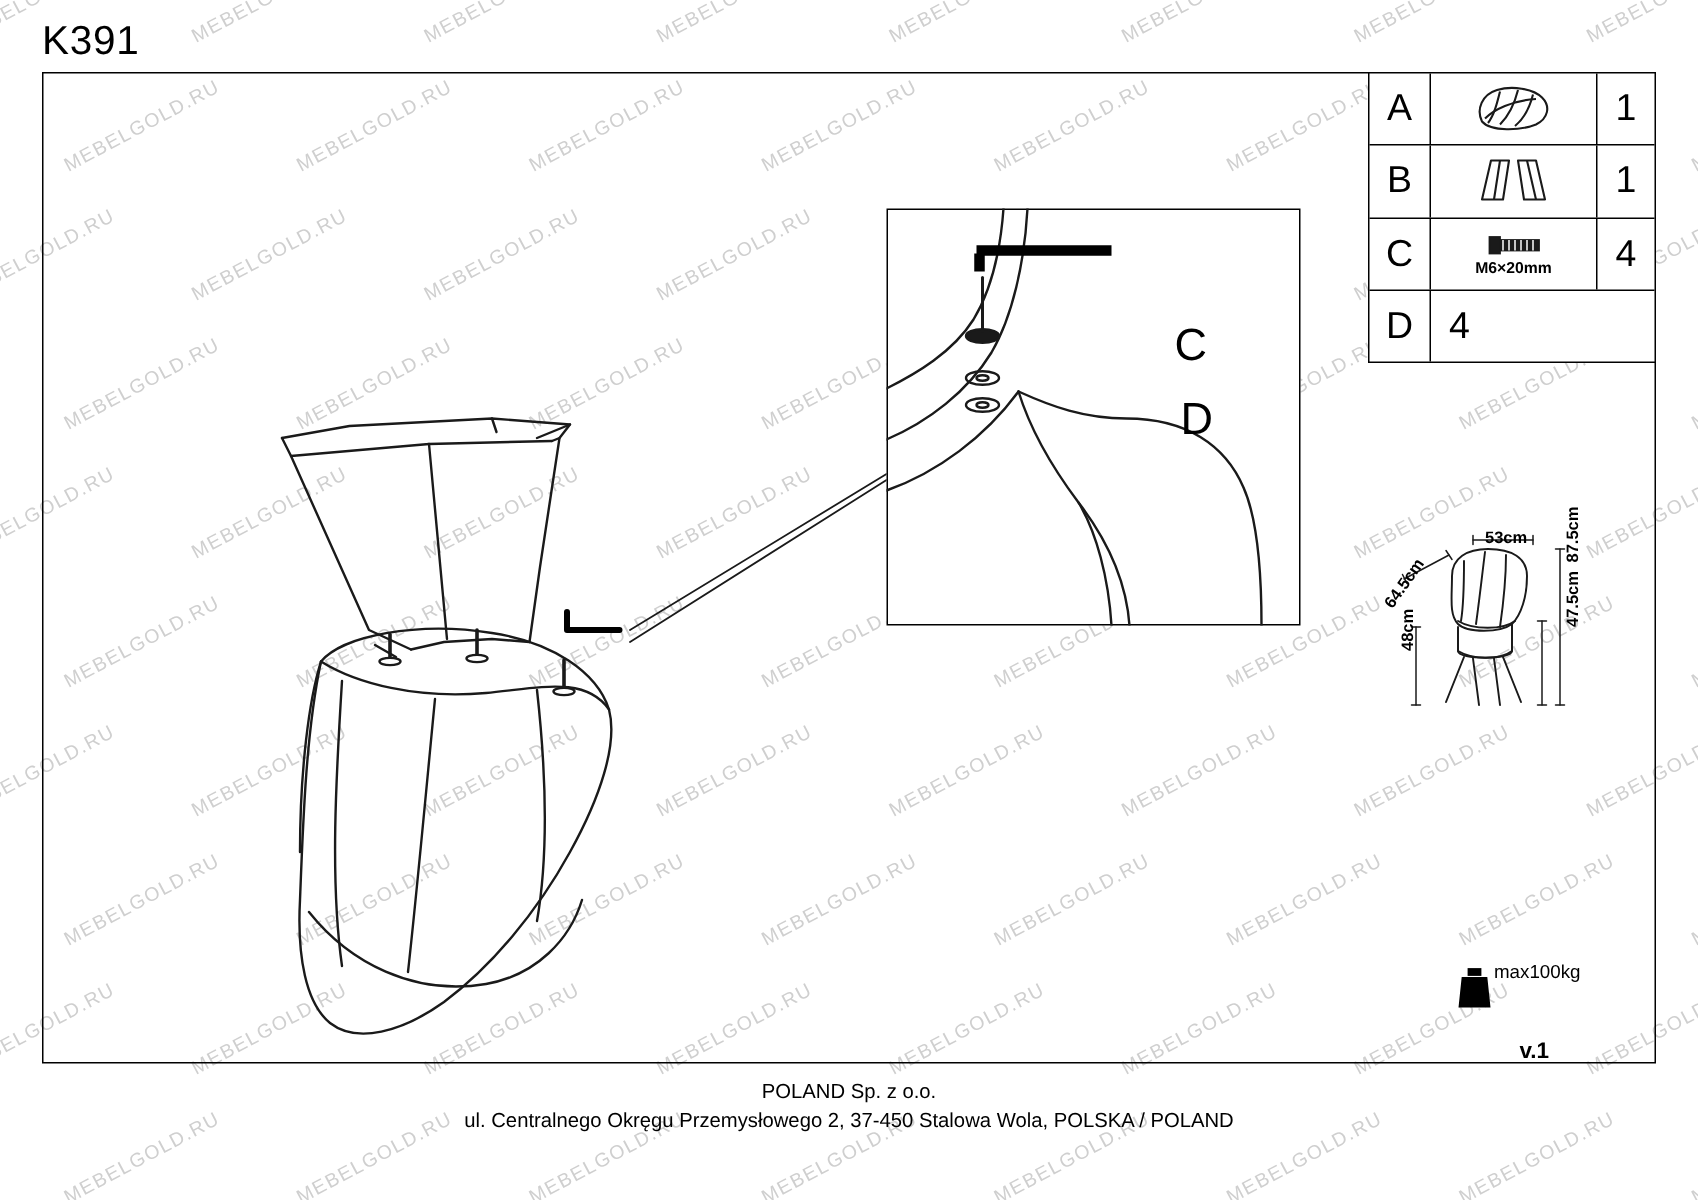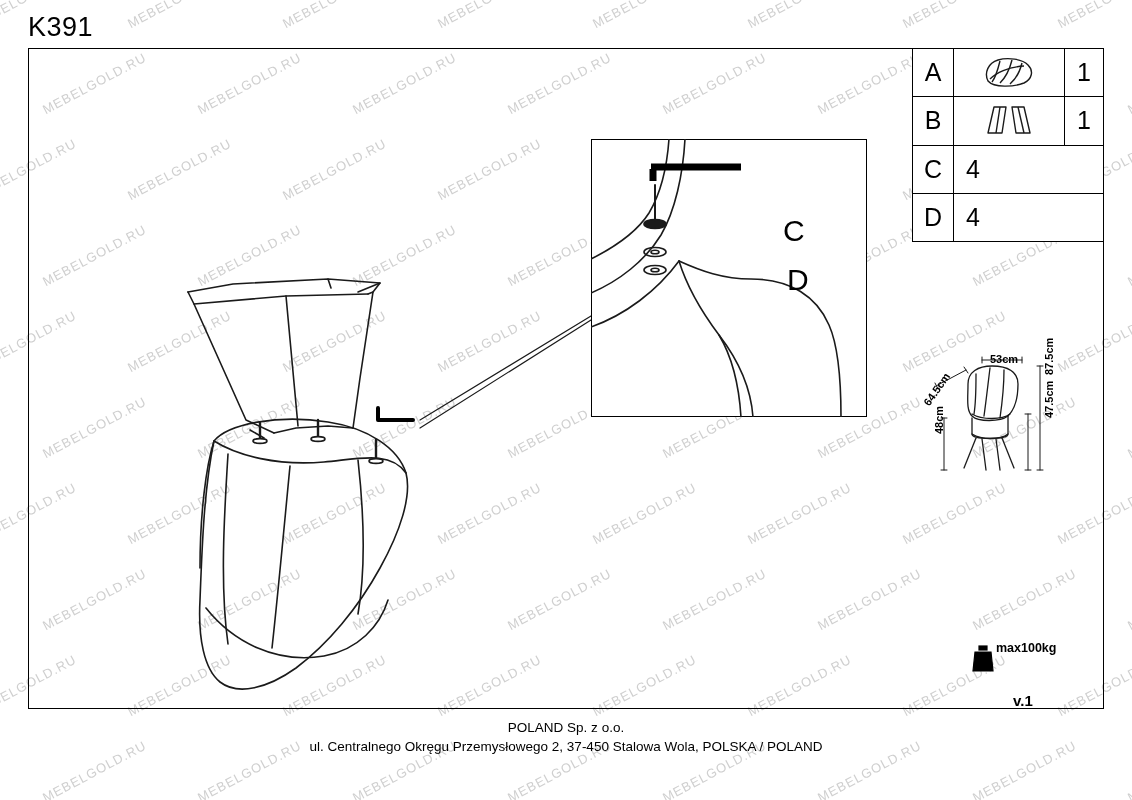--- a/index.html
+++ b/index.html
@@ -125,21 +125,21 @@
   
   .maxload {
     position: absolute;
     left: 972px;
     top: 641px;
     display: flex;
     align-items: flex-end;
   }
   .maxload .txt {
     font-size: 12.5px;
-    font-weight: bold;
+    font-weight: normal;
     margin-left: 2px;
     margin-bottom: 18px;
   }
   
   .version {
     position: absolute;
     left: 1013px;
     top: 692px;
     font-size: 15px;
     font-weight: bold;
@@ -354,20 +354,30 @@
             <path d="M40 4 L46 30"></path>
           </g>
         </svg>
         <span class="cap"></span>
       </div>
       <div class="part-qty">1</div>
     </div>
 
     <div class="part-row">
       <div class="part-letter">C</div>
+      <div class="part-pic">
+        <svg width="62" height="20" viewBox="0 0 62 20">
+          <g stroke="#1a1a1a" stroke-width="1.2">
+            <rect x="15" y="5" width="7" height="11" fill="#1a1a1a"></rect>
+            <rect x="22" y="7" width="26" height="7" fill="#1a1a1a"></rect>
+            <path d="M24 7 L24 14 M28 7 L28 14 M32 7 L32 14 M36 7 L36 14 M40 7 L40 14 M44 7 L44 14" stroke="#fff" stroke-width="1"></path>
+          </g>
+        </svg>
+        <span class="cap">M6×20mm</span>
+      </div>
       <div class="part-qty">4</div>
     </div>
 
     <div class="part-row">
       <div class="part-letter">D</div>
       <div class="part-qty">4</div>
     </div>
 
   </div>
 

